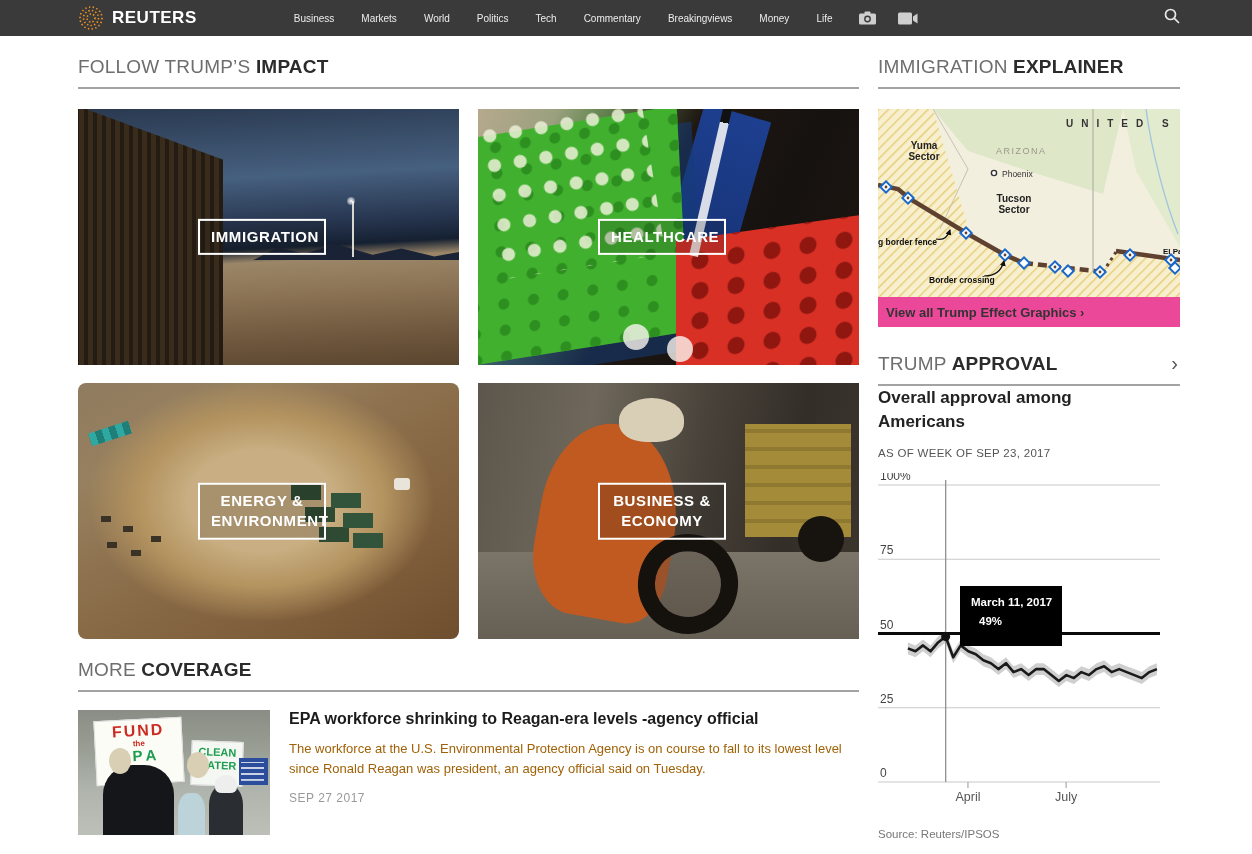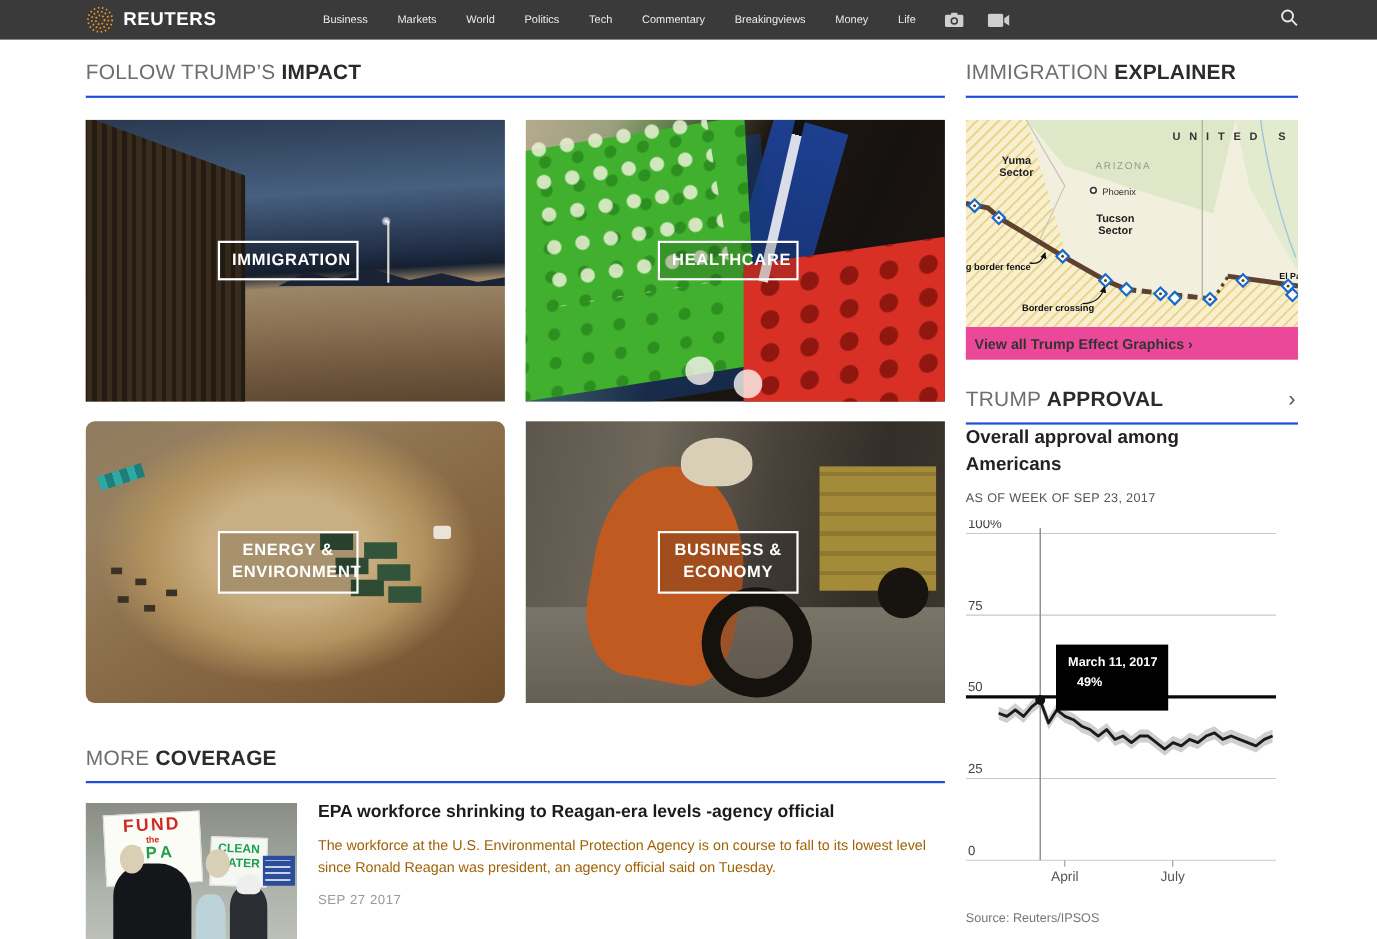--- a/index.html
+++ b/index.html
@@ -13,21 +13,21 @@
   .nav-items { display:flex; gap:27px; margin-left:97px; }
   .nav-item { color:#ececec; font-size:10px; cursor:pointer; white-space:nowrap; }
   .nav-icons { display:flex; gap:22px; margin-left:26px; align-items:center; }
   .nav-icons svg { display:block; cursor:pointer; }
   .search-wrap { margin-left:auto; margin-right:72px; cursor:pointer; }
 
   
   .main { display:grid; grid-template-columns:781px 302px; column-gap:19px; padding:20px 0 0 78px; }
 
   .sec-head { font-size:19px; color:#6e6e6e; letter-spacing:.2px;
-              border-bottom:2px solid #1d4ed8; padding-bottom:9px; position:relative; }
+              border-bottom:2px solid #a3a3a3; padding-bottom:9px; position:relative; }
   .sec-head b { color:#2b2b2b; font-weight:bold; }
   .sec-head .chev { position:absolute; right:2px; top:0; color:#555; font-size:20px; line-height:20px; cursor:pointer; }
 
   
   .tiles { display:grid; grid-template-columns:381px 381px; gap:18px 19px; margin-top:20px; }
   .tile { position:relative; width:381px; height:256px; overflow:hidden; cursor:pointer; }
   .tile-label { position:absolute; left:120px; top:50%; transform:translateY(-50%);
                 border:2px solid #fff; color:#fff; font-weight:bold; font-size:15px;
                 letter-spacing:.6px; padding:6px 11px; text-align:center; max-width:128px;
                 background:rgba(20,20,20,.18); line-height:1.35; }
@@ -74,21 +74,21 @@
   .t4-truck { right:2%; top:16%; width:28%; height:44%;
               background:repeating-linear-gradient(0deg,#a38b3a 0 14px,#8f7930 14px 18px); }
   .t4-wheel { right:4%; top:52%; width:46px; height:46px; border-radius:50%; background:#17130e; }
   .t4-worker { left:16%; top:16%; width:36%; height:76%; transform:rotate(10deg);
                background:#c05a20; border-radius:46% 54% 26% 34%; }
   .t4-helmet { left:37%; top:6%; width:17%; height:17%; background:#d9cfb6; border-radius:50% 50% 42% 42%; }
   .t4-ring { left:42%; bottom:2%; width:100px; height:100px; border:17px solid #15120e;
              border-radius:50%; transform:rotate(14deg); background:rgba(80,70,60,.35); }
 
   
-  .coverage-head { margin-top:40px; }
+  .coverage-head { margin-top:20px; }
   .article { display:flex; margin-top:18px; }
   .thumb { position:relative; width:192px; height:125px; overflow:hidden; flex:none; cursor:pointer;
            background:linear-gradient(180deg,#8a8d85 0%,#9aa096 34%,#aeb3ac 62%,#bcc0b8 100%); }
   .sign-epa { position:absolute; left:9%; top:7%; width:46%; height:52%; background:#fcfcf6;
               transform:rotate(-3deg); border:1px solid #ddd; text-align:center; padding-top:3px;
               font-weight:bold; line-height:1.05; }
   .sign-epa .l1 { color:#cc2b24; font-size:16px; letter-spacing:2px; }
   .sign-epa .l2 { color:#cc2b24; font-size:8px; }
   .sign-epa .l3 { color:#1d9e4f; font-size:15px; letter-spacing:4px; }
   .sign-water { position:absolute; left:59%; top:25%; width:27%; height:36%; background:#f4f7f2;

